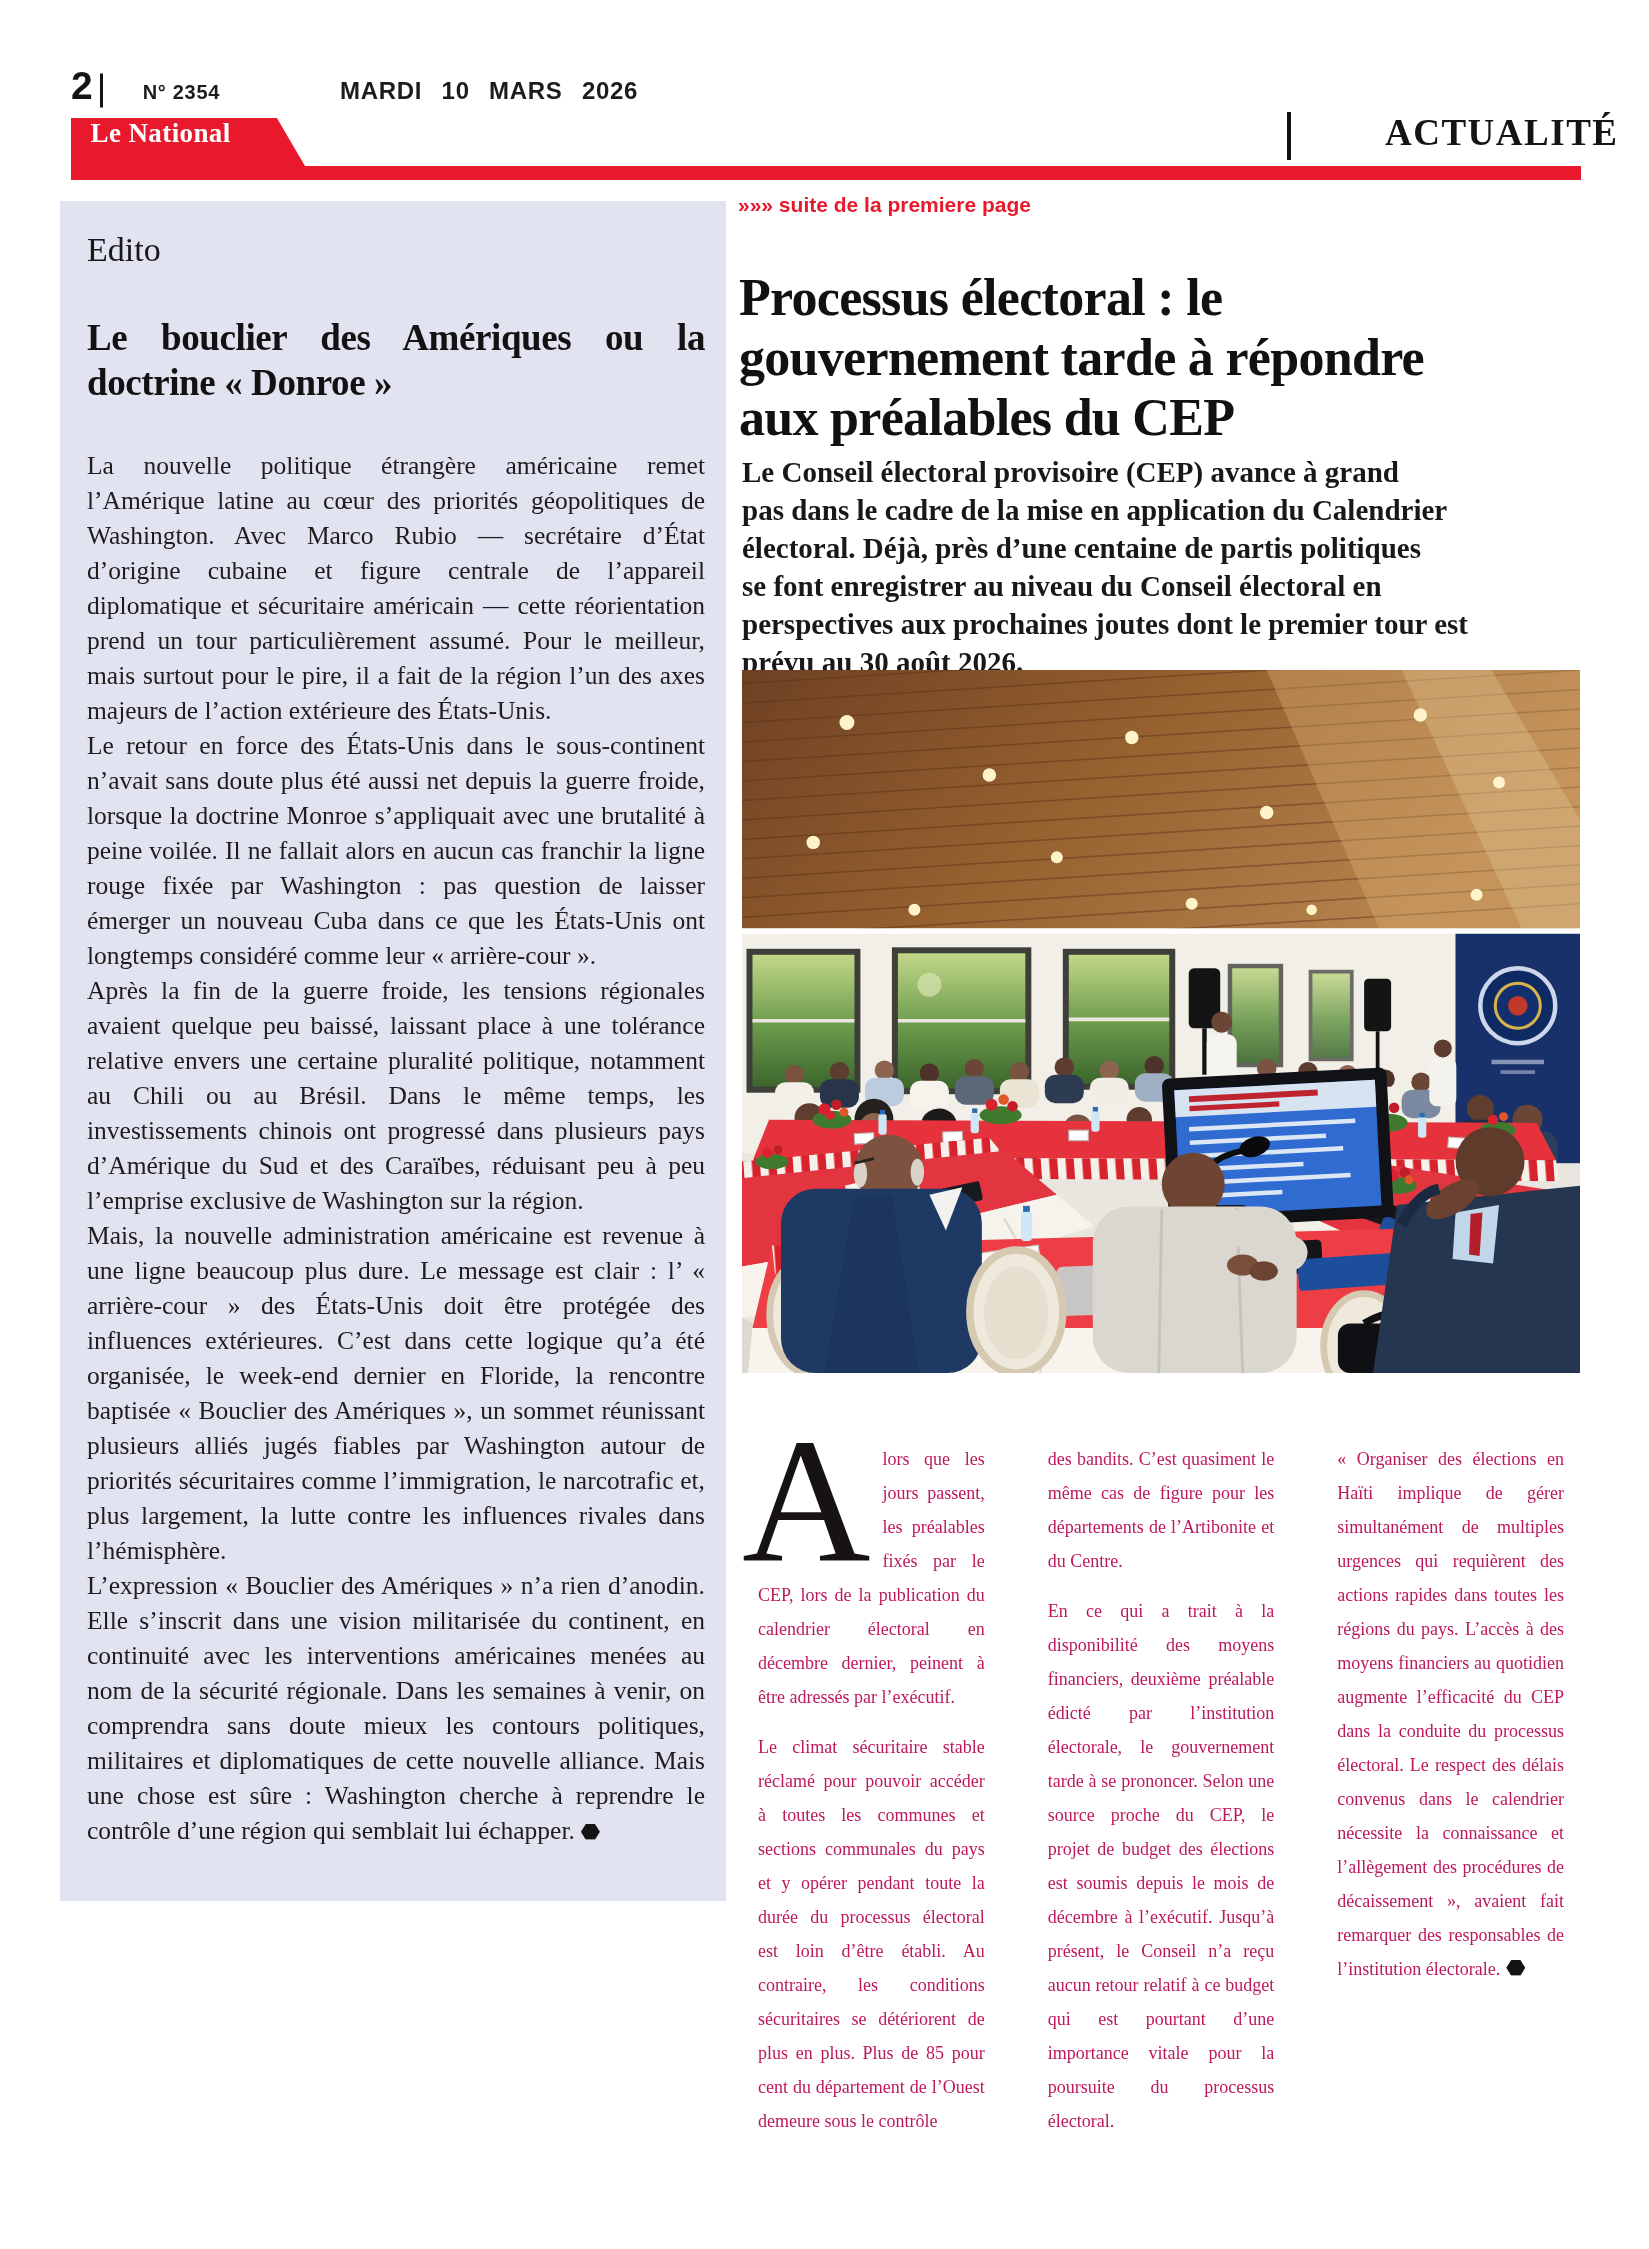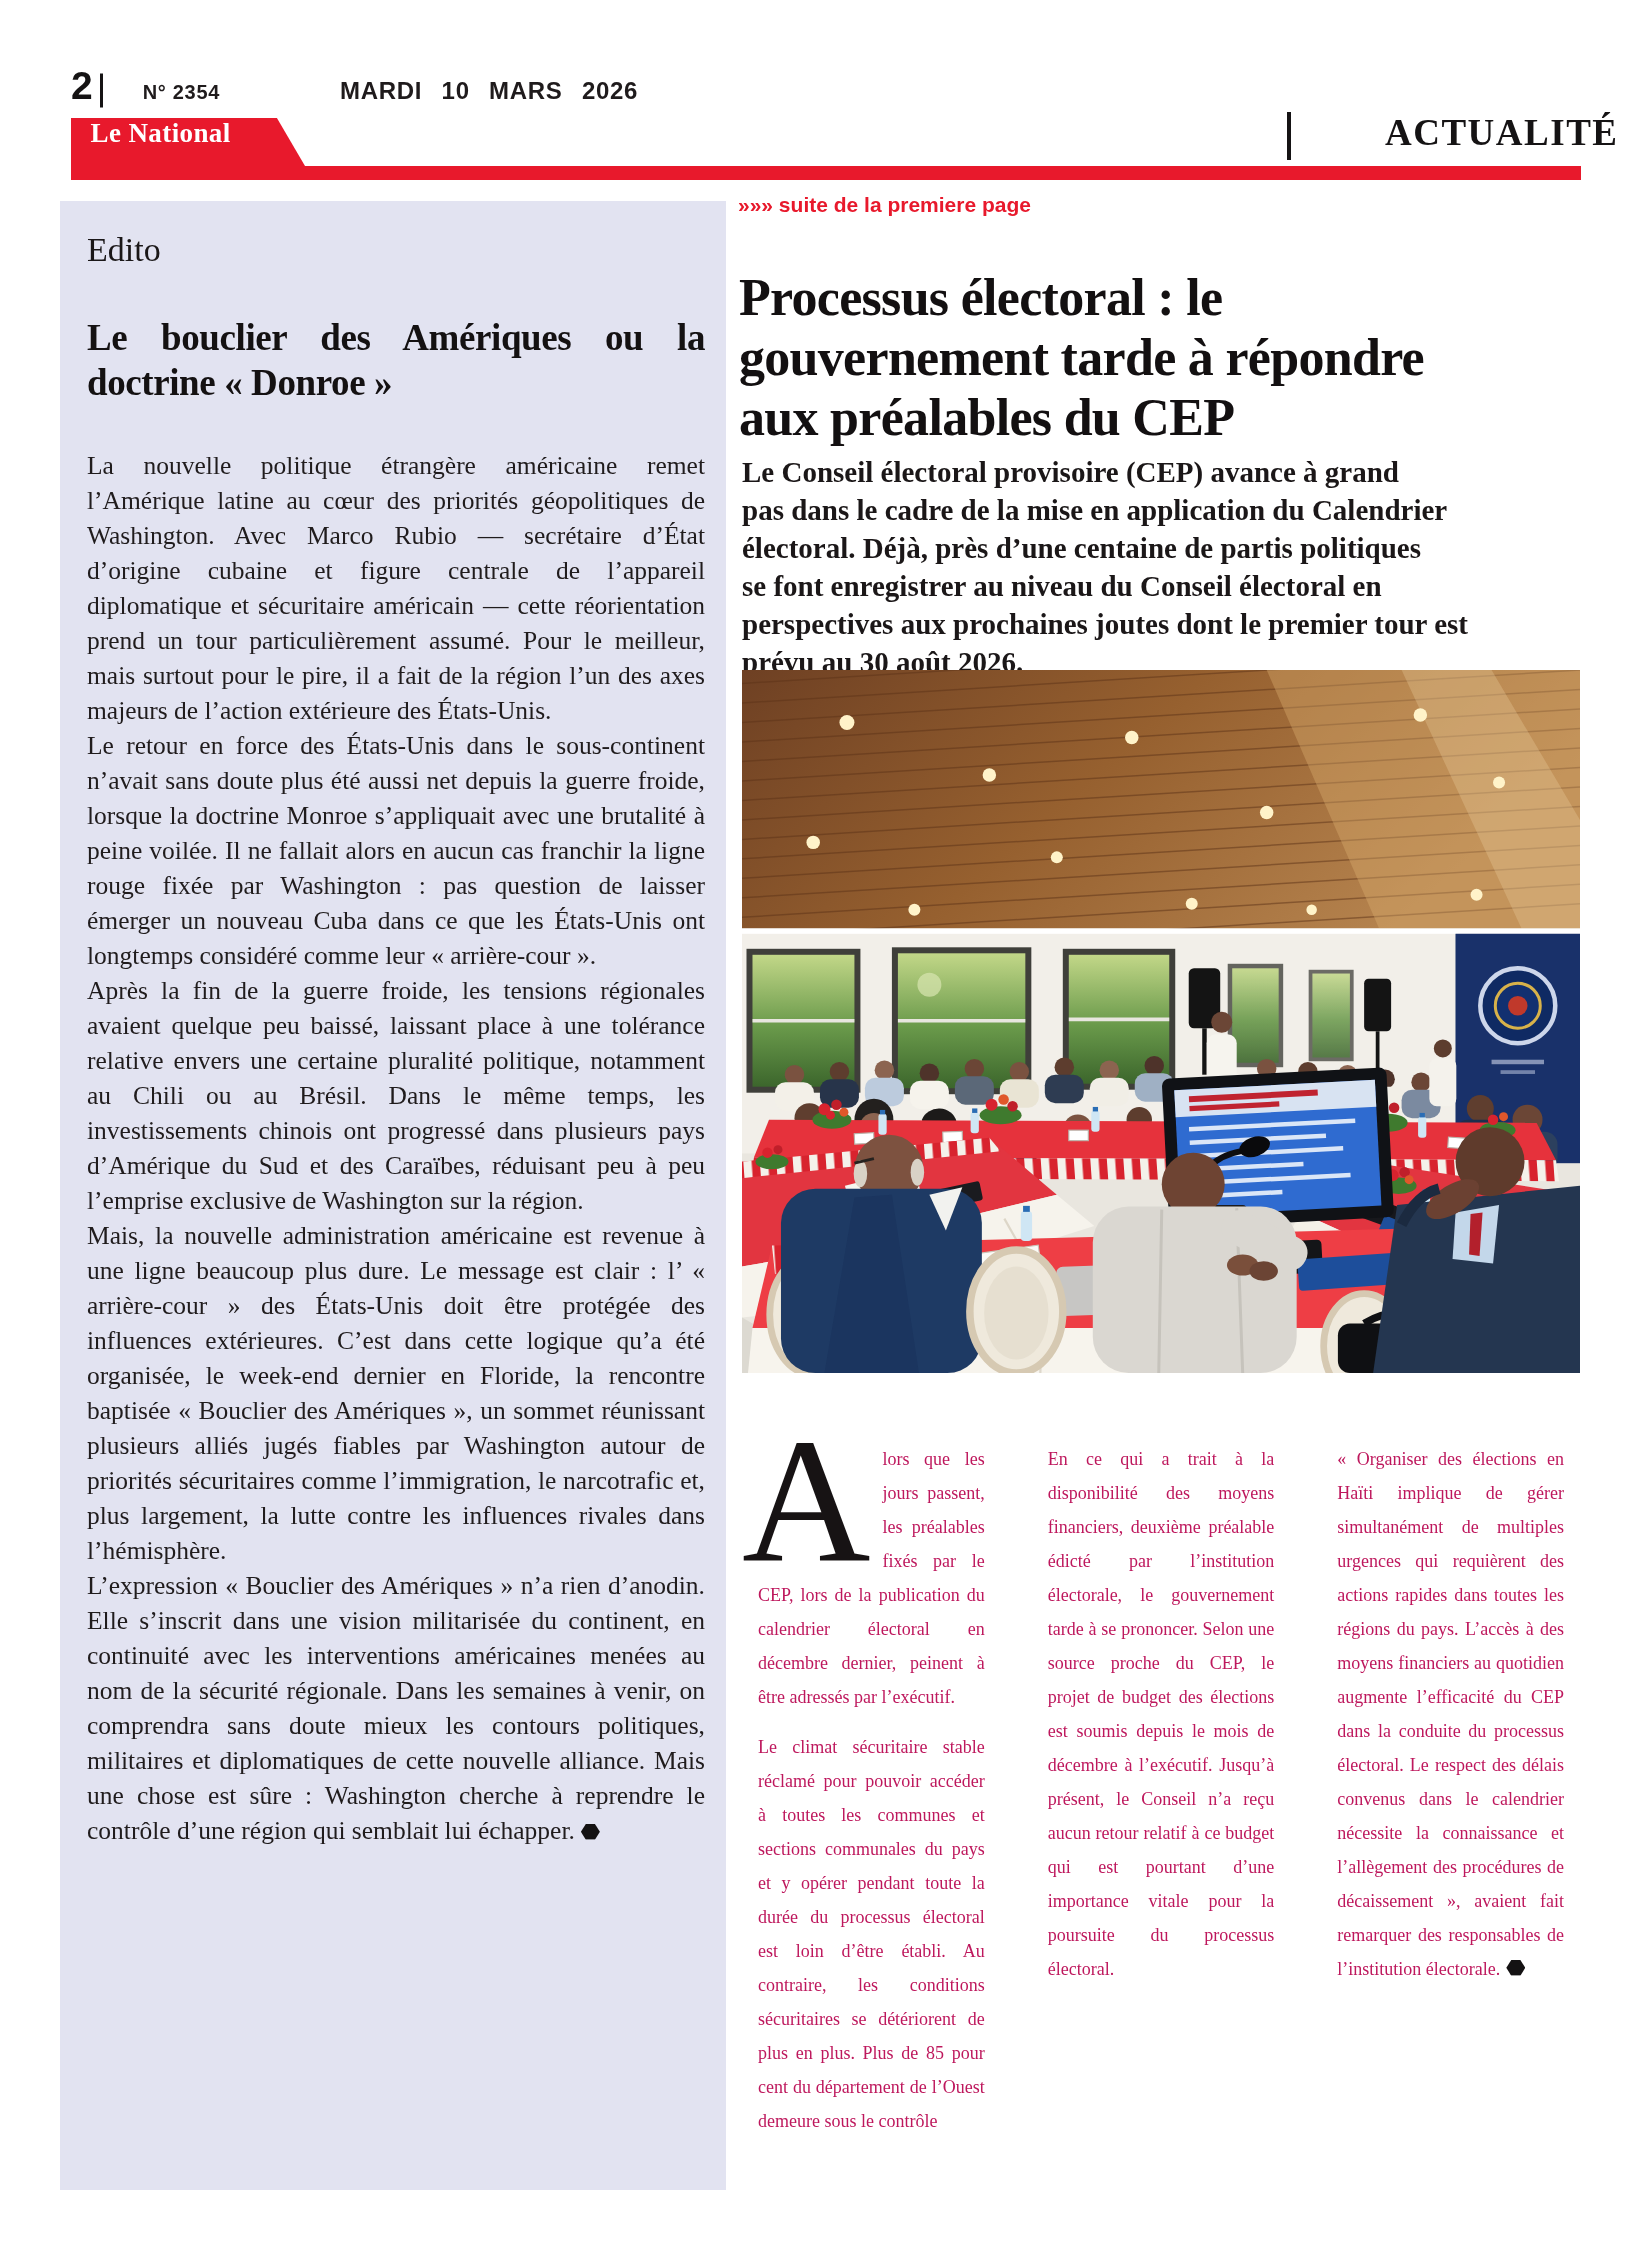--- a/index.html
+++ b/index.html
@@ -14,21 +14,21 @@
   .issue{font-size:20px;font-weight:bold;letter-spacing:0.7px;margin-left:29px;}
   .edition-date{font-size:24px;font-weight:bold;letter-spacing:0.7px;word-spacing:12px;margin-left:120px;}
   
   .brand-chip{position:absolute;left:71px;top:118px;width:234px;height:48px;background:#e8192c;
     clip-path:polygon(0 0,88% 0,100% 100%,0 100%);display:flex;align-items:flex-start;padding-left:19.5px;box-sizing:border-box;}
   .brand-chip span{color:#ffffff;font-size:27px;font-weight:bold;letter-spacing:0.4px;font-family:"Liberation Serif",serif;}
   .banner-bar{position:absolute;left:71px;top:166px;width:1510px;height:14.2px;background:#e8192c;}
   .section-divider{position:absolute;left:1287px;top:112px;width:3.7px;height:48px;background:#151314;}
   .section-title{position:absolute;left:1385px;top:111px;font-size:37px;font-weight:bold;letter-spacing:1.5px;color:#151314;}
   
-  .edito{position:absolute;left:60px;top:201px;width:666px;height:1989px;background:#e2e3f1;
+  .edito{position:absolute;left:60px;top:201px;width:666px;height:1700px;background:#e2e3f1;
     padding:30px 21px 0 27px;box-sizing:border-box;}
   .edito-label{font-size:34px;color:#1a1718;}
   .edito-title{margin-top:46px;font-size:37px;line-height:45px;font-weight:bold;letter-spacing:-0.4px;
     text-align:justify;color:#141112;}
   .edito-body{margin-top:43px;}
   .edito-body p{margin:0;font-size:25.5px;line-height:35px;text-align:justify;color:#201c1d;}
   .edito-sign{margin-top:12px;font-size:36px;font-weight:bold;color:#141112;}
   
   .kicker{position:absolute;left:724px;top:193px;font-family:"Liberation Sans","DejaVu Sans",sans-serif;
     font-size:21px;font-weight:600;color:#e8192c;margin-left:14px;}
@@ -529,20 +529,21 @@
     </svg>
   </figure>
 
   <div class="story-cols">
     <div class="story-col">
       <span class="drop-cap">A</span>
       <p>lors que les jours passent, les préalables fixés par le CEP, lors de la publication du calendrier électoral en décembre dernier, peinent à être adressés par l’exécutif.</p>
       <p>Le climat sécuritaire stable réclamé pour pouvoir accéder à toutes les communes et sections communales du pays et y opérer pendant toute la durée du processus électoral est loin d’être établi. Au contraire, les conditions sécuritaires se détériorent de plus en plus. Plus de 85 pour cent du département de l’Ouest demeure sous le contrôle</p>
     </div>
     <div class="story-col">
+      <p>des bandits. C’est quasiment le même cas de figure pour les départements de l’Artibonite et du Centre.</p>
       <p>En ce qui a trait à la disponibilité des moyens financiers, deuxième préalable édicté par l’institution électorale, le gouvernement tarde à se prononcer. Selon une source proche du CEP, le projet de budget des élections est soumis depuis le mois de décembre à l’exécutif. Jusqu’à présent, le Conseil n’a reçu aucun retour relatif à ce budget qui est pourtant d’une importance vitale pour la poursuite du processus électoral.</p>
     </div>
     <div class="story-col">
       <p><span>« Organiser des élections en Haïti implique de gérer simultanément de multiples urgences qui requièrent des actions rapides dans toutes les régions du pays. L’accès à des moyens financiers au quotidien augmente l’efficacité du CEP dans la conduite du processus électoral. Le respect des délais convenus dans le calendrier nécessite la connaissance et l’allègement des procédures de décaissement », avaient fait remarquer des responsables de l’institution électorale.</span><span class="em-hex"></span></p>
 
     </div>
   </div>
 
 </div>
 

